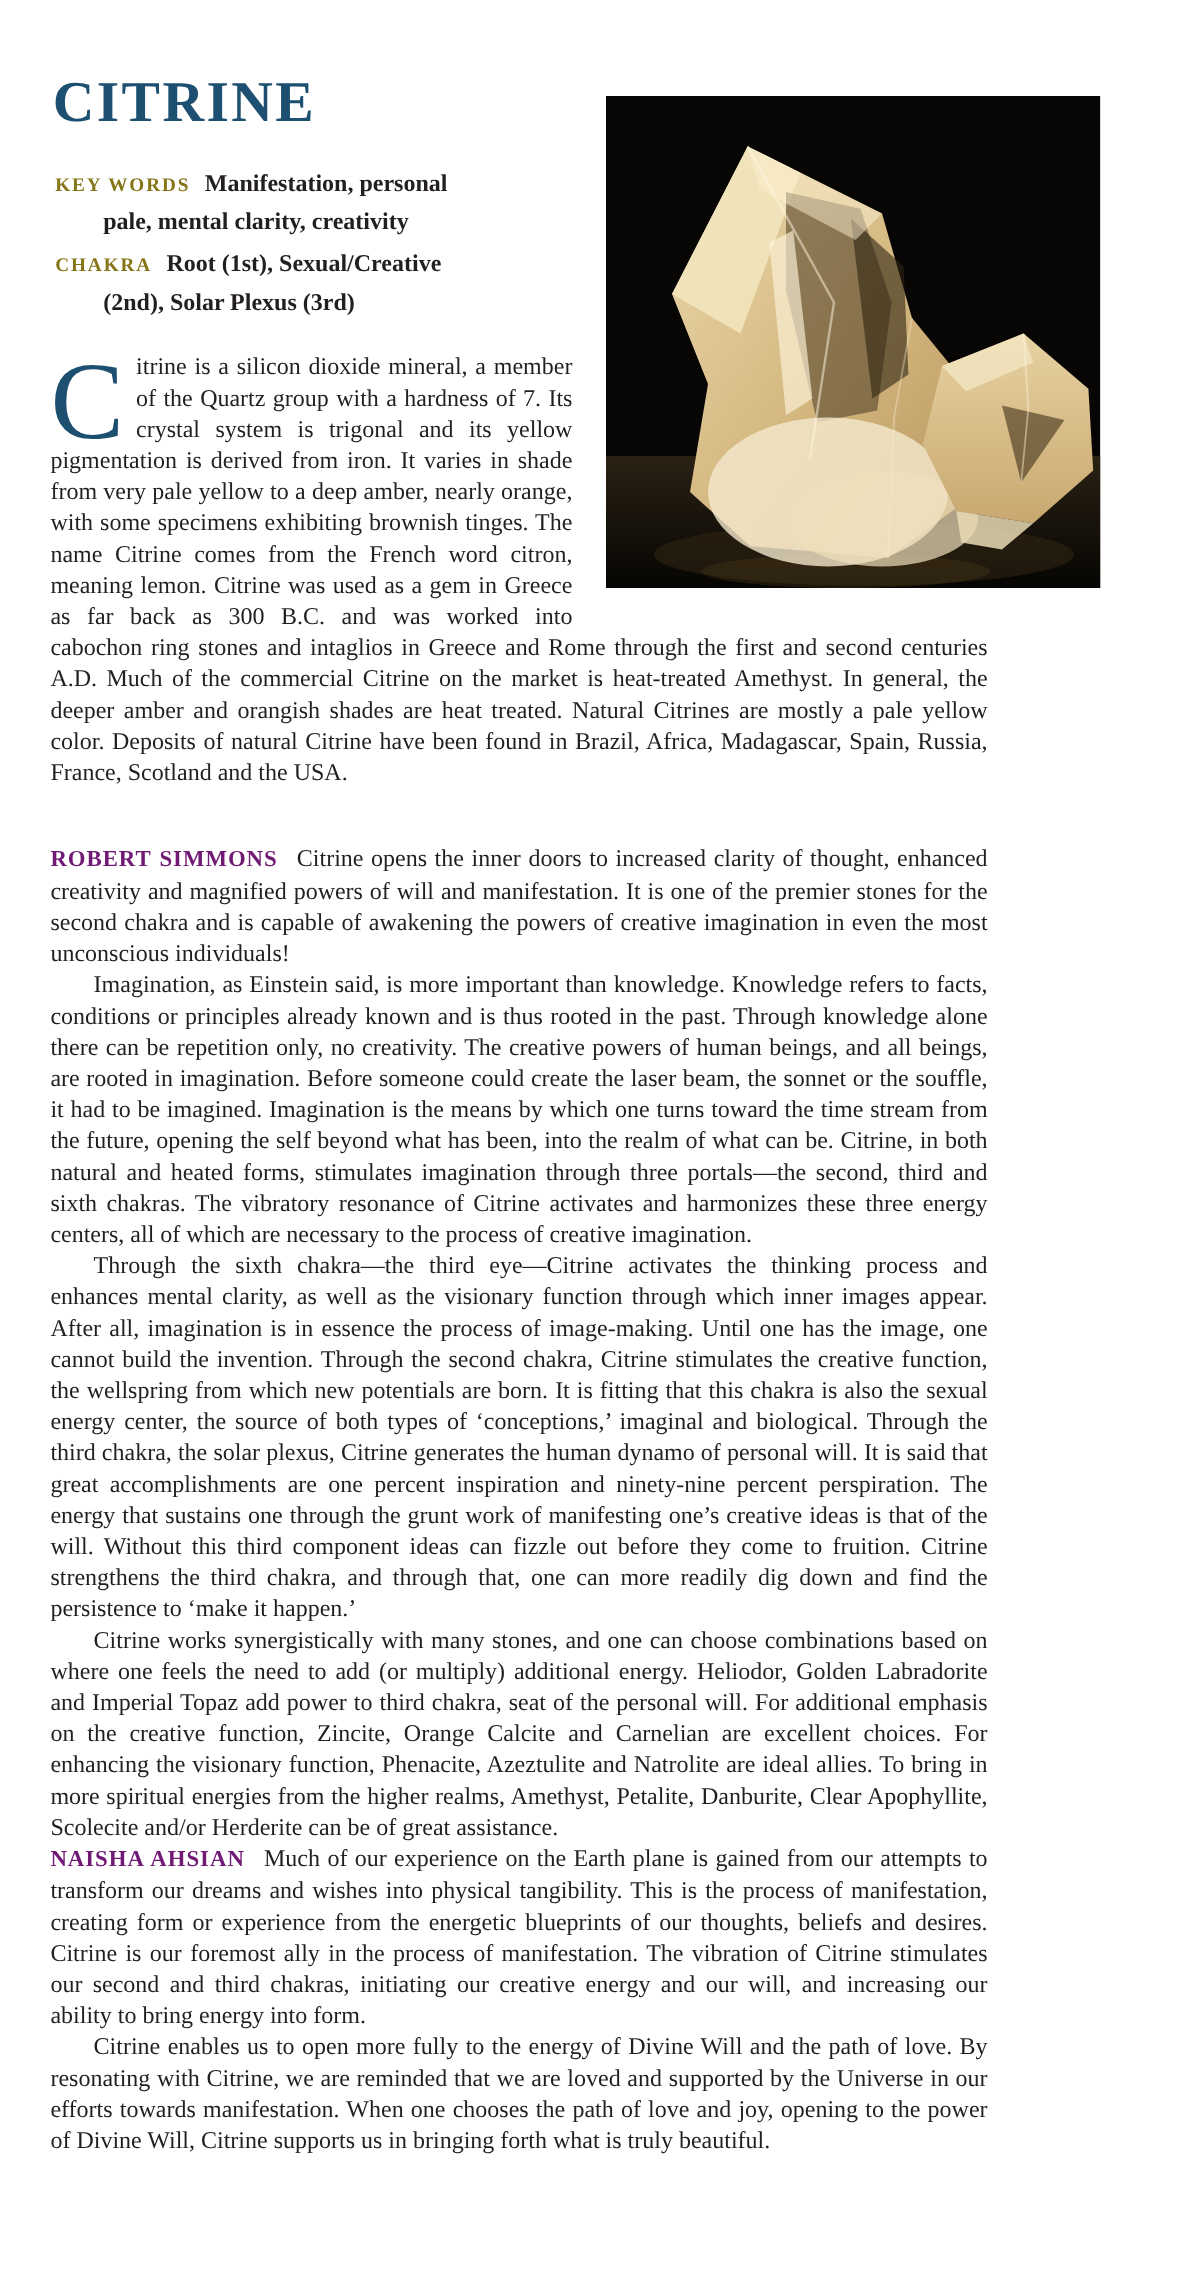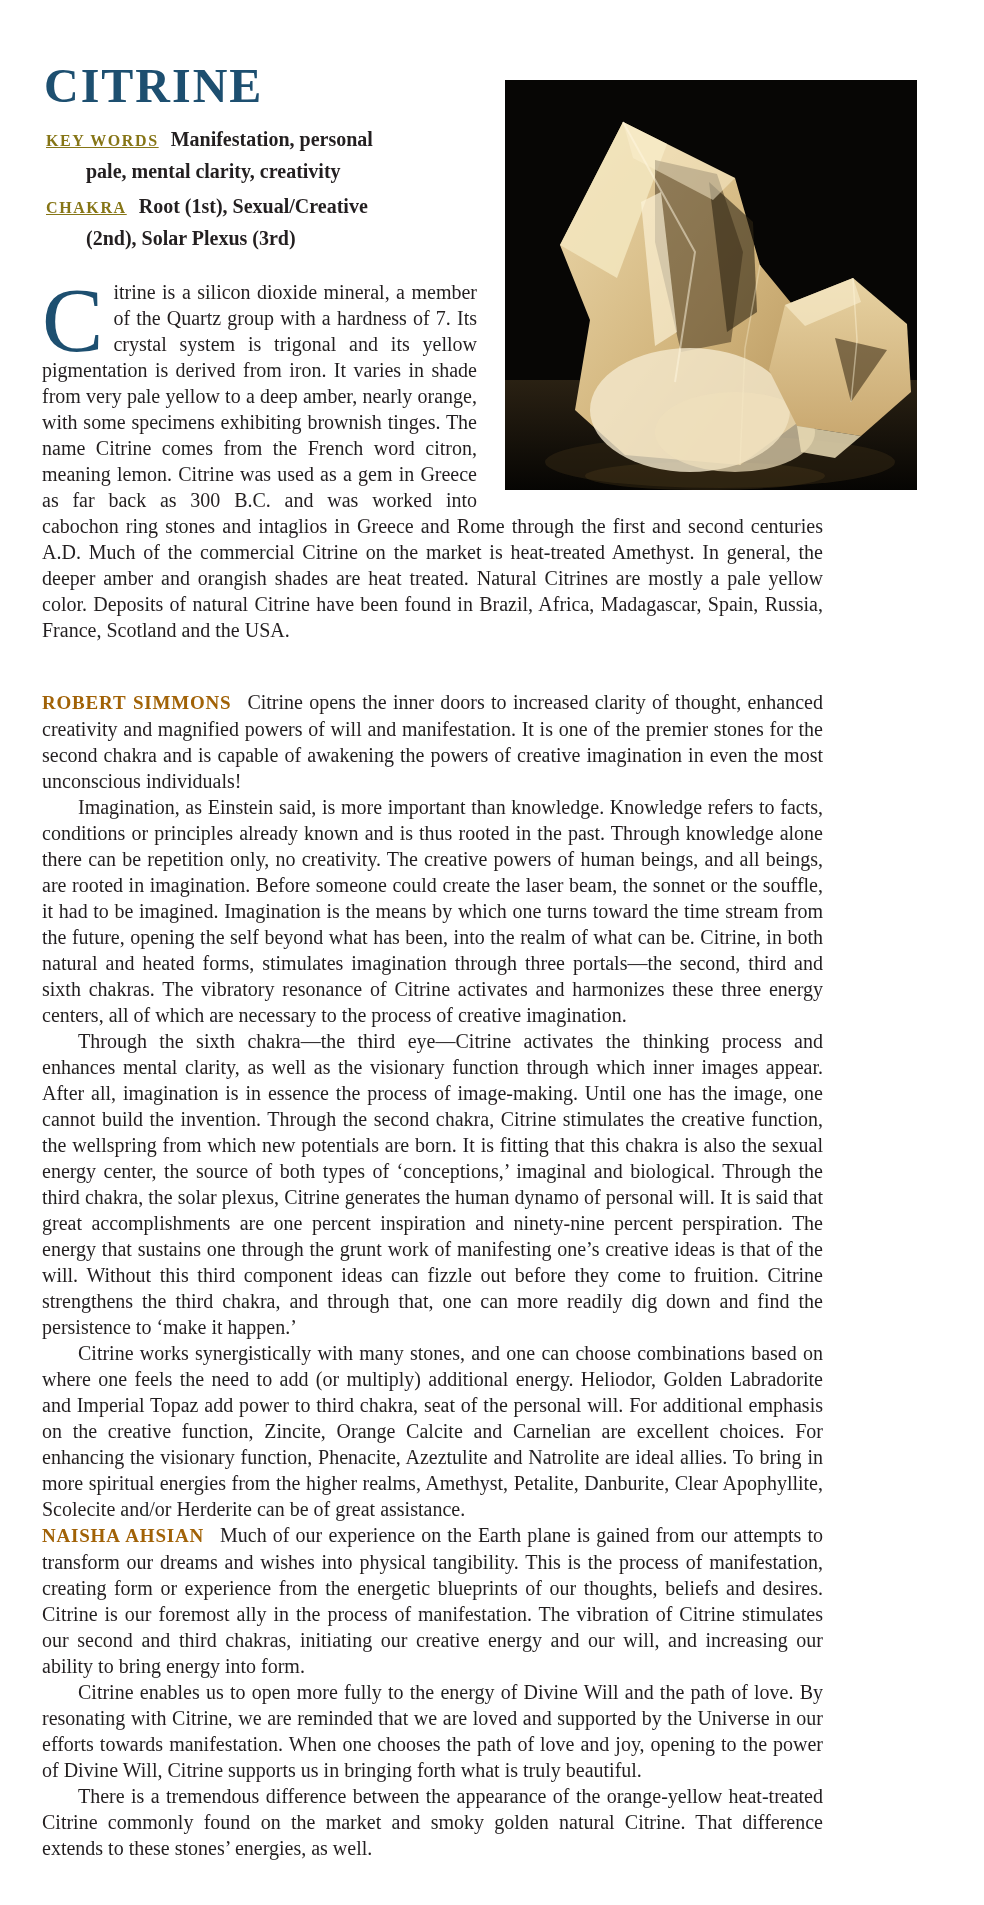--- a/index.html
+++ b/index.html
@@ -15,42 +15,41 @@
   }
   
   .photo-float{
     float:right;
     width:412px;height:410px;
     margin:22px -94px 16px 28px;
   }
   .photo-float svg{display:block;width:100%;height:100%;}
   
   h1.title{
-    margin:0 0 10px 2px;
+    margin:0 0 24px 2px;
     font-size:48px;
     line-height:56px;
     font-weight:700;
     letter-spacing:2px;
     color:#1d4f70;
   }
   
   .keywords{max-width:352px;margin:0 0 26px 4px;}
   .kw-row{
     padding-left:40px;text-indent:-40px;
     font-size:20px;line-height:30px;
     font-weight:700;
     margin:0 0 5px 0;
   }
   .kw-label{
     color:#867516;
     font-size:16px;
     letter-spacing:1.6px;
     margin-right:12px;
     font-family:"Liberation Serif","DejaVu Serif",serif;
-    text-decoration:underline;
   }
   .kw-value{color:#231f20;}
   
   .para, .intro{
     margin:0;
     font-size:20px;
     line-height:26px;
     text-align:justify;
   }
   .intro{margin-bottom:0;}
@@ -58,21 +57,21 @@
     float:left;
     font-size:92px;
     line-height:70px;
     padding:6px 10px 0 0;
     color:#1d4f70;
     font-weight:400;
   }
   .indent{text-indent:36px;}
   .section-rs{margin-top:46px;}
   .runin{
-    color:#a16207;
+    color:#701a75;
     font-weight:700;
     font-size:19px;
     letter-spacing:0.8px;
     margin-right:16px;
   }
 </style>
 </head>
 <body>
 
 <div class="page">
@@ -136,16 +135,15 @@
   <div class="section-rs">
     <p class="para"><span class="runin">ROBERT SIMMONS</span><span>Citrine opens the inner doors to increased clarity of thought, enhanced creativity and magnified powers of will and manifestation. It is one of the premier stones for the second chakra and is capable of awakening the powers of creative imagination in even the most unconscious individuals!</span></p>
     <p class="para indent">Imagination, as Einstein said, is more important than knowledge. Knowledge refers to facts, conditions or principles already known and is thus rooted in the past. Through knowledge alone there can be repetition only, no creativity. The creative powers of human beings, and all beings, are rooted in imagination. Before someone could create the laser beam, the sonnet or the souffle, it had to be imagined. Imagination is the means by which one turns toward the time stream from the future, opening the self beyond what has been, into the realm of what can be. Citrine, in both natural and heated forms, stimulates imagination through three portals—the second, third and sixth chakras. The vibratory resonance of Citrine activates and harmonizes these three energy centers, all of which are necessary to the process of creative imagination.</p>
     <p class="para indent">Through the sixth chakra—the third eye—Citrine activates the thinking process and enhances mental clarity, as well as the visionary function through which inner images appear. After all, imagination is in essence the process of image-making. Until one has the image, one cannot build the invention. Through the second chakra, Citrine stimulates the creative function, the wellspring from which new potentials are born. It is fitting that this chakra is also the sexual energy center, the source of both types of ‘conceptions,’ imaginal and biological. Through the third chakra, the solar plexus, Citrine generates the human dynamo of personal will. It is said that great accomplishments are one percent inspiration and ninety-nine percent perspiration. The energy that sustains one through the grunt work of manifesting one’s creative ideas is that of the will. Without this third component ideas can fizzle out before they come to fruition. Citrine strengthens the third chakra, and through that, one can more readily dig down and find the persistence to ‘make it happen.’</p>
     <p class="para indent">Citrine works synergistically with many stones, and one can choose combinations based on where one feels the need to add (or multiply) additional energy. Heliodor, Golden Labradorite and Imperial Topaz add power to third chakra, seat of the personal will. For additional emphasis on the creative function, Zincite, Orange Calcite and Carnelian are excellent choices. For enhancing the visionary function, Phenacite, Azeztulite and Natrolite are ideal allies. To bring in more spiritual energies from the higher realms, Amethyst, Petalite, Danburite, Clear Apophyllite, Scolecite and/or Herderite can be of great assistance.</p>
   </div>
 
   <div class="section-na">
     <p class="para"><span class="runin">NAISHA AHSIAN</span><span>Much of our experience on the Earth plane is gained from our attempts to transform our dreams and wishes into physical tangibility. This is the process of manifestation, creating form or experience from the energetic blueprints of our thoughts, beliefs and desires. Citrine is our foremost ally in the process of manifestation. The vibration of Citrine stimulates our second and third chakras, initiating our creative energy and our will, and increasing our ability to bring energy into form.</span></p>
     <p class="para indent">Citrine enables us to open more fully to the energy of Divine Will and the path of love. By resonating with Citrine, we are reminded that we are loved and supported by the Universe in our efforts towards manifestation. When one chooses the path of love and joy, opening to the power of Divine Will, Citrine supports us in bringing forth what is truly beautiful.</p>
-    <p class="para indent">There is a tremendous difference between the appearance of the orange-yellow heat-treated Citrine commonly found on the market and smoky golden natural Citrine. That difference extends to these stones’ energies, as well.</p>
   </div>
 
 </div>
 
 </body></html>

